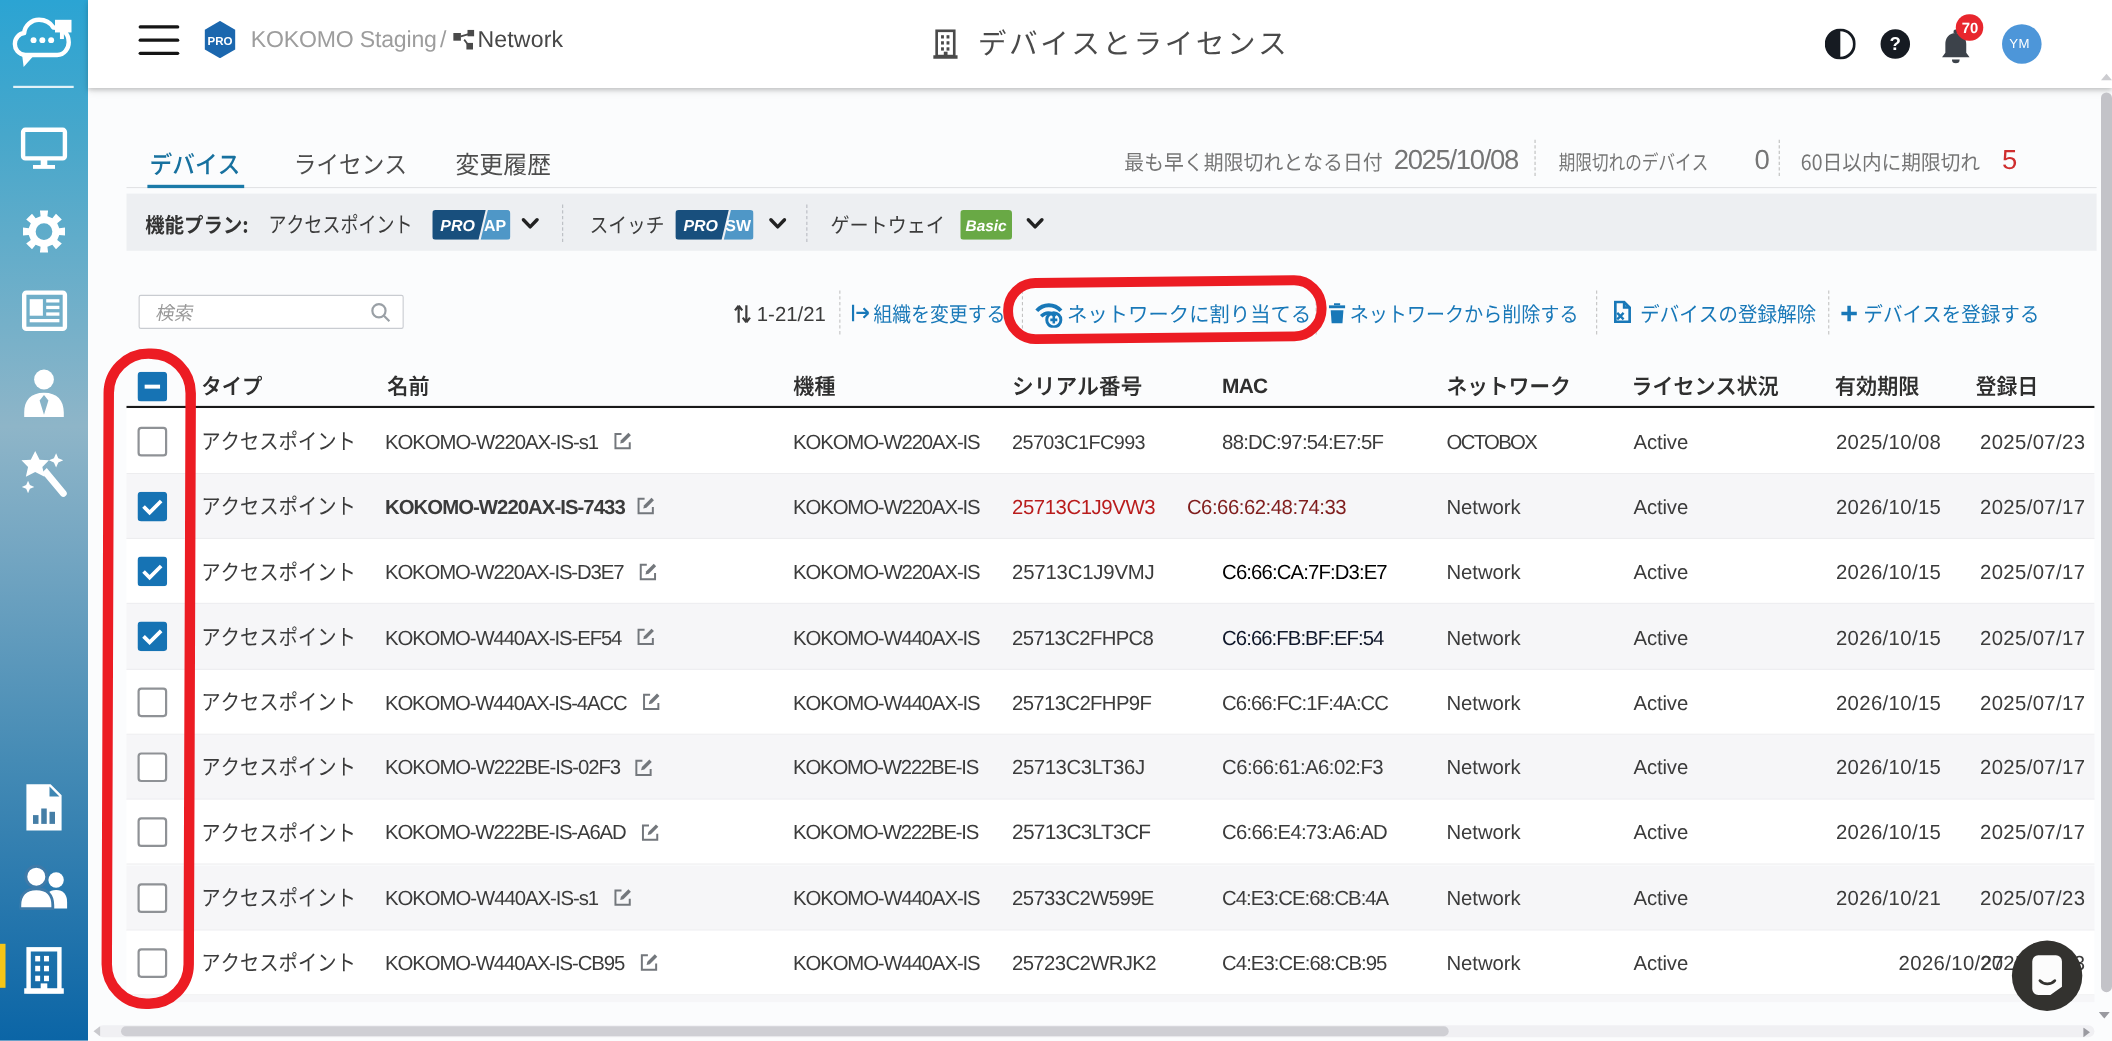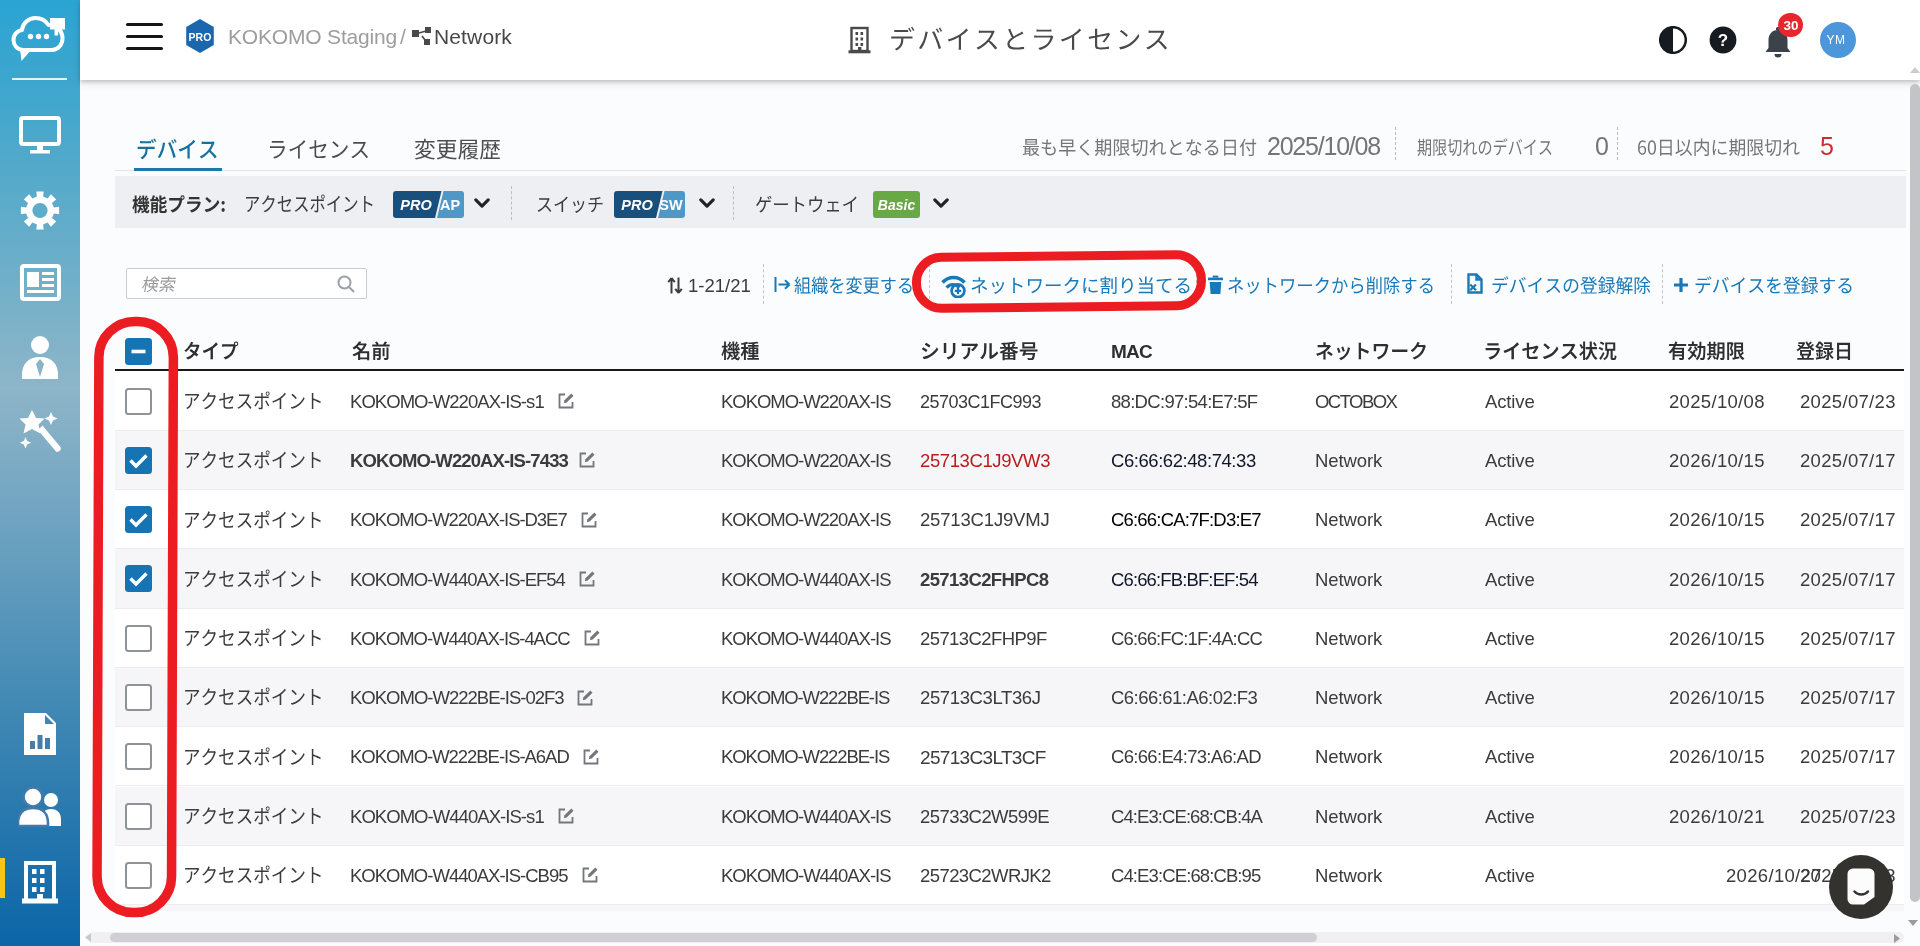--- a/index.html
+++ b/index.html
@@ -127,21 +127,21 @@
 <text x="14" y="19.5" font-size="17" font-weight="bold" fill="#fff" text-anchor="middle" font-family="Liberation Sans,sans-serif">?</text>
   </svg>
 <svg class="a" style="left:1761px;top:26px" width="32" height="32" viewBox="0 0 32 32">
 <g fill="#3c424a">
       <path d="M15 2 a2.4 2.4 0 0 1 4 0 l0 2 -4 0 Z"></path>
 <path d="M17 4 C10.5 4 7.5 9 7.5 14 L7.5 22 L4.5 26 L29.5 26 L26.5 22 L26.5 14 C26.5 9 23.5 4 17 4 Z"></path>
 <path d="M13.5 28 a3.5 3.5 0 0 0 7 0 Z"></path>
     </g>
   </svg>
 <div class="a" style="left:1778px;top:13px;width:25px;height:24px;border-radius:12px;background:#e8262d"></div>
-<div class="a" style="left:1783.5px;top:18.5px;font-size:13.5px;font-weight:bold;color:#fff">30</div>
+<div class="a" style="left:1783.5px;top:18.5px;font-size:13.5px;font-weight:bold;color:#fff">70</div>
 <div class="a" style="left:1820px;top:22px;width:36px;height:36px;border-radius:18px;background:#4d96d9"></div>
 <div class="a" style="left:1826.5px;top:34px;font-size:12px;font-weight:normal;color:#fff;letter-spacing:.5px">YM</div>
 <svg class="a" style="left:136px;top:137.3px" width="85" height="29">
     <path transform="translate(0 20.7) scale(0.9167 1)" fill="#17719f" d="M4.4 -16.7Q4.9 -16.6 5.5 -16.6Q6.1 -16.5 6.6 -16.5Q7.0 -16.5 7.8 -16.5Q8.6 -16.5 9.5 -16.5Q10.5 -16.5 11.4 -16.5Q12.3 -16.5 13.1 -16.5Q13.8 -16.5 14.2 -16.5Q14.7 -16.5 15.3 -16.6Q15.9 -16.6 16.5 -16.7V-14.4Q15.9 -14.4 15.3 -14.4Q14.8 -14.4 14.2 -14.4Q13.8 -14.4 13.1 -14.4Q12.3 -14.4 11.4 -14.4Q10.5 -14.4 9.5 -14.4Q8.6 -14.4 7.8 -14.4Q7.0 -14.4 6.6 -14.4Q6.1 -14.4 5.5 -14.4Q4.9 -14.4 4.4 -14.4ZM1.8 -11.0Q2.3 -10.9 2.8 -10.9Q3.3 -10.9 3.8 -10.9Q4.1 -10.9 5.0 -10.9Q5.9 -10.9 7.1 -10.9Q8.3 -10.9 9.8 -10.9Q11.2 -10.9 12.6 -10.9Q14.1 -10.9 15.3 -10.9Q16.6 -10.9 17.4 -10.9Q18.3 -10.9 18.6 -10.9Q18.9 -10.9 19.5 -10.9Q20.0 -10.9 20.4 -11.0V-8.7Q20.1 -8.7 19.5 -8.7Q19.0 -8.7 18.6 -8.7Q18.3 -8.7 17.4 -8.7Q16.6 -8.7 15.3 -8.7Q14.1 -8.7 12.6 -8.7Q11.2 -8.7 9.8 -8.7Q8.3 -8.7 7.1 -8.7Q5.9 -8.7 5.0 -8.7Q4.1 -8.7 3.8 -8.7Q3.3 -8.7 2.8 -8.7Q2.2 -8.7 1.8 -8.6ZM12.8 -9.8Q12.8 -7.6 12.4 -5.9Q12.1 -4.1 11.4 -2.7Q11.0 -2.0 10.3 -1.2Q9.6 -0.4 8.7 0.3Q7.9 1.0 6.9 1.5L4.8 -0.0Q6.1 -0.6 7.2 -1.5Q8.3 -2.4 9.0 -3.4Q9.8 -4.7 10.1 -6.3Q10.3 -7.9 10.3 -9.8ZM17.7 -18.4Q18.0 -18.0 18.3 -17.4Q18.7 -16.9 19.0 -16.3Q19.3 -15.7 19.5 -15.3L18.1 -14.7Q17.7 -15.4 17.2 -16.2Q16.7 -17.1 16.3 -17.8ZM20.3 -19.3Q20.6 -18.9 20.9 -18.4Q21.3 -17.8 21.6 -17.2Q21.9 -16.7 22.1 -16.3L20.7 -15.6Q20.3 -16.4 19.8 -17.2Q19.3 -18.1 18.8 -18.7Z M39.9 -17.7Q40.2 -17.3 40.5 -16.8Q40.8 -16.2 41.1 -15.6Q41.5 -15.1 41.7 -14.6L40.2 -14.0Q39.9 -14.7 39.4 -15.6Q38.9 -16.5 38.4 -17.1ZM42.4 -18.7Q42.7 -18.2 43.1 -17.7Q43.4 -17.1 43.7 -16.6Q44.1 -16.0 44.3 -15.6L42.8 -15.0Q42.5 -15.7 41.9 -16.6Q41.4 -17.4 41.0 -18.1ZM27.1 -6.9Q27.5 -7.8 27.9 -8.8Q28.2 -9.9 28.5 -11.0Q28.8 -12.1 29.0 -13.2Q29.2 -14.3 29.3 -15.3L31.9 -14.8Q31.8 -14.5 31.7 -14.1Q31.6 -13.8 31.5 -13.5Q31.5 -13.1 31.4 -12.9Q31.3 -12.3 31.1 -11.5Q30.9 -10.6 30.6 -9.7Q30.4 -8.7 30.1 -7.8Q29.8 -6.8 29.4 -5.9Q29.0 -4.9 28.5 -3.8Q27.9 -2.7 27.3 -1.6Q26.7 -0.5 26.1 0.3L23.7 -0.7Q24.7 -2.1 25.7 -3.8Q26.6 -5.4 27.1 -6.9ZM38.2 -7.6Q37.9 -8.4 37.5 -9.4Q37.1 -10.4 36.6 -11.4Q36.2 -12.4 35.8 -13.3Q35.4 -14.2 35.0 -14.8L37.3 -15.6Q37.6 -14.9 38.1 -14.1Q38.5 -13.2 39.0 -12.2Q39.4 -11.2 39.8 -10.2Q40.3 -9.2 40.6 -8.3Q40.9 -7.5 41.3 -6.5Q41.7 -5.5 42.0 -4.4Q42.4 -3.4 42.7 -2.4Q43.1 -1.4 43.3 -0.6L40.7 0.3Q40.4 -1.0 40.0 -2.3Q39.6 -3.7 39.2 -5.0Q38.7 -6.4 38.2 -7.6Z M46.7 -8.4Q49.7 -9.2 52.2 -10.3Q54.7 -11.4 56.5 -12.5Q57.7 -13.3 58.8 -14.2Q60.0 -15.0 61.0 -16.0Q62.0 -17.0 62.8 -17.9L64.7 -16.1Q63.7 -15.1 62.5 -14.1Q61.4 -13.1 60.1 -12.2Q58.8 -11.3 57.5 -10.5Q56.3 -9.7 54.7 -8.9Q53.1 -8.1 51.4 -7.4Q49.6 -6.7 47.8 -6.2ZM56.1 -11.4 58.6 -12.0V-1.8Q58.6 -1.4 58.6 -0.8Q58.6 -0.3 58.7 0.1Q58.7 0.6 58.8 0.8H56.0Q56.0 0.6 56.0 0.1Q56.1 -0.3 56.1 -0.8Q56.1 -1.4 56.1 -1.8Z M85.8 -15.1Q85.7 -15.0 85.5 -14.6Q85.3 -14.3 85.2 -14.0Q84.7 -12.9 84.0 -11.6Q83.3 -10.2 82.5 -8.9Q81.6 -7.6 80.7 -6.5Q79.4 -5.1 77.9 -3.8Q76.4 -2.4 74.8 -1.3Q73.1 -0.1 71.3 0.7L69.5 -1.2Q71.3 -1.9 73.0 -3.0Q74.7 -4.0 76.2 -5.3Q77.7 -6.6 78.8 -7.8Q79.5 -8.7 80.2 -9.7Q80.9 -10.7 81.5 -11.8Q82.1 -12.9 82.3 -13.7Q82.1 -13.7 81.5 -13.7Q80.9 -13.7 80.0 -13.7Q79.1 -13.7 78.2 -13.7Q77.3 -13.7 76.4 -13.7Q75.5 -13.7 74.9 -13.7Q74.3 -13.7 74.1 -13.7Q73.6 -13.7 73.1 -13.7Q72.6 -13.7 72.2 -13.6Q71.8 -13.6 71.6 -13.6V-16.1Q71.8 -16.1 72.3 -16.1Q72.7 -16.1 73.2 -16.0Q73.7 -16.0 74.1 -16.0Q74.3 -16.0 75.0 -16.0Q75.6 -16.0 76.5 -16.0Q77.3 -16.0 78.3 -16.0Q79.2 -16.0 80.1 -16.0Q80.9 -16.0 81.6 -16.0Q82.2 -16.0 82.4 -16.0Q83.1 -16.0 83.6 -16.1Q84.1 -16.1 84.4 -16.2ZM81.0 -8.0Q81.9 -7.3 82.8 -6.3Q83.8 -5.4 84.8 -4.4Q85.7 -3.5 86.6 -2.6Q87.4 -1.7 87.9 -1.0L85.9 0.8Q85.1 -0.3 84.0 -1.6Q83.0 -2.8 81.7 -4.1Q80.5 -5.3 79.3 -6.4Z"></path>
   </svg>
 <svg class="a" style="left:267px;top:137.3px" width="105" height="29">
     <path transform="translate(0 20.7) scale(0.9156 1)" fill="#4d4d4d" d="M5.2 -16.8Q5.6 -16.7 6.2 -16.7Q6.7 -16.6 7.2 -16.6Q7.6 -16.6 8.5 -16.6Q9.3 -16.6 10.5 -16.6Q11.6 -16.6 12.7 -16.6Q13.9 -16.6 14.8 -16.6Q15.7 -16.6 16.1 -16.6Q16.6 -16.6 17.1 -16.7Q17.7 -16.7 18.1 -16.8V-14.9Q17.7 -14.9 17.2 -14.9Q16.6 -15.0 16.0 -15.0Q15.7 -15.0 14.8 -15.0Q13.9 -15.0 12.8 -15.0Q11.6 -15.0 10.5 -15.0Q9.4 -15.0 8.5 -15.0Q7.6 -15.0 7.2 -15.0Q6.7 -15.0 6.2 -14.9Q5.7 -14.9 5.2 -14.9ZM19.8 -10.8Q19.7 -10.7 19.6 -10.5Q19.5 -10.3 19.5 -10.2Q19.0 -8.5 18.2 -6.8Q17.4 -5.2 16.2 -3.8Q14.4 -1.8 12.3 -0.8Q10.3 0.3 8.1 0.9L6.7 -0.7Q9.1 -1.2 11.2 -2.2Q13.2 -3.3 14.7 -4.8Q15.7 -5.9 16.3 -7.2Q17.0 -8.6 17.3 -9.8Q17.1 -9.8 16.4 -9.8Q15.7 -9.8 14.7 -9.8Q13.7 -9.8 12.6 -9.8Q11.5 -9.8 10.3 -9.8Q9.1 -9.8 8.1 -9.8Q7.1 -9.8 6.4 -9.8Q5.7 -9.8 5.4 -9.8Q5.0 -9.8 4.4 -9.8Q3.8 -9.7 3.2 -9.7V-11.6Q3.8 -11.5 4.4 -11.5Q4.9 -11.4 5.4 -11.4Q5.6 -11.4 6.3 -11.4Q7.0 -11.4 8.0 -11.4Q9.0 -11.4 10.1 -11.4Q11.3 -11.4 12.4 -11.4Q13.6 -11.4 14.6 -11.4Q15.6 -11.4 16.3 -11.4Q17.0 -11.4 17.2 -11.4Q17.6 -11.4 18.0 -11.5Q18.3 -11.5 18.5 -11.6Z M24.4 -8.1Q27.4 -8.9 29.9 -10.0Q32.4 -11.2 34.3 -12.3Q35.4 -13.1 36.6 -13.9Q37.7 -14.8 38.7 -15.7Q39.7 -16.7 40.4 -17.6L41.9 -16.2Q41.0 -15.2 39.9 -14.3Q38.8 -13.3 37.5 -12.4Q36.3 -11.5 35.0 -10.7Q33.8 -9.9 32.2 -9.1Q30.6 -8.4 28.9 -7.7Q27.1 -6.9 25.3 -6.4ZM33.9 -11.4 35.8 -12.0V-1.7Q35.8 -1.3 35.9 -0.8Q35.9 -0.3 35.9 0.1Q35.9 0.5 36.0 0.7H33.8Q33.8 0.5 33.8 0.1Q33.9 -0.3 33.9 -0.8Q33.9 -1.3 33.9 -1.7Z M51.9 -2.9Q51.9 -3.4 51.9 -4.4Q51.9 -5.3 51.9 -6.5Q51.9 -7.7 51.9 -9.0Q51.9 -10.3 51.9 -11.5Q51.9 -12.7 51.9 -13.7Q51.9 -14.7 51.9 -15.3Q51.9 -15.7 51.9 -16.0Q51.9 -16.4 51.8 -16.7Q51.8 -17.1 51.7 -17.4H53.9Q53.8 -16.9 53.7 -16.4Q53.7 -15.8 53.7 -15.3Q53.7 -14.7 53.7 -13.8Q53.7 -12.8 53.7 -11.7Q53.7 -10.5 53.7 -9.3Q53.7 -8.1 53.7 -6.9Q53.7 -5.8 53.7 -4.9Q53.7 -3.9 53.7 -3.4Q53.7 -2.6 54.0 -2.2Q54.2 -1.7 54.9 -1.5Q55.6 -1.3 57.0 -1.3Q58.3 -1.3 59.5 -1.4Q60.6 -1.5 61.7 -1.6Q62.9 -1.8 64.0 -2.0L63.9 -0.1Q62.9 0.1 61.8 0.2Q60.7 0.3 59.5 0.4Q58.2 0.4 56.8 0.4Q55.3 0.4 54.3 0.2Q53.3 0.0 52.8 -0.4Q52.3 -0.8 52.1 -1.4Q51.9 -2.1 51.9 -2.9ZM64.9 -12.9Q64.8 -12.8 64.7 -12.5Q64.5 -12.3 64.4 -12.0Q64.0 -11.3 63.5 -10.5Q63.0 -9.7 62.4 -8.8Q61.8 -7.9 61.1 -7.0Q60.4 -6.2 59.8 -5.5L58.2 -6.4Q59.1 -7.2 59.8 -8.2Q60.6 -9.2 61.3 -10.2Q61.9 -11.1 62.2 -11.8Q62.1 -11.8 61.3 -11.6Q60.5 -11.4 59.3 -11.2Q58.1 -11.0 56.7 -10.7Q55.2 -10.4 53.7 -10.1Q52.2 -9.8 50.8 -9.5Q49.4 -9.2 48.4 -9.0Q47.3 -8.8 46.7 -8.6L46.3 -10.5Q47.0 -10.6 48.0 -10.8Q49.1 -10.9 50.5 -11.2Q51.9 -11.4 53.3 -11.7Q54.8 -12.0 56.3 -12.3Q57.7 -12.6 59.0 -12.9Q60.3 -13.1 61.2 -13.3Q62.1 -13.5 62.4 -13.6Q62.8 -13.7 63.1 -13.8Q63.4 -13.9 63.6 -14.0Z M72.6 -16.5Q73.2 -16.1 74.0 -15.5Q74.8 -14.9 75.6 -14.2Q76.4 -13.6 77.2 -12.9Q77.9 -12.3 78.3 -11.8L76.9 -10.4Q76.5 -10.9 75.8 -11.5Q75.1 -12.1 74.3 -12.8Q73.5 -13.5 72.7 -14.1Q72.0 -14.7 71.3 -15.1ZM70.7 -1.4Q72.6 -1.7 74.3 -2.2Q75.9 -2.7 77.3 -3.4Q78.6 -4.0 79.7 -4.7Q81.4 -5.8 82.9 -7.2Q84.3 -8.6 85.4 -10.1Q86.5 -11.6 87.2 -13.0L88.3 -11.1Q87.5 -9.7 86.4 -8.2Q85.3 -6.8 83.8 -5.5Q82.4 -4.1 80.7 -3.1Q79.6 -2.4 78.2 -1.7Q76.9 -1.0 75.3 -0.5Q73.7 0.1 71.9 0.4Z M108.0 -15.1Q107.9 -14.9 107.7 -14.6Q107.5 -14.3 107.4 -14.1Q107.0 -13.0 106.3 -11.6Q105.6 -10.3 104.8 -9.0Q103.9 -7.7 103.0 -6.6Q101.7 -5.2 100.2 -3.9Q98.8 -2.6 97.1 -1.5Q95.5 -0.3 93.7 0.5L92.2 -1.0Q94.1 -1.7 95.7 -2.8Q97.4 -3.9 98.9 -5.1Q100.4 -6.4 101.5 -7.7Q102.3 -8.6 103.0 -9.7Q103.8 -10.8 104.4 -11.9Q105.0 -13.0 105.3 -14.0Q105.1 -14.0 104.4 -14.0Q103.7 -14.0 102.8 -14.0Q101.9 -14.0 100.9 -14.0Q99.8 -14.0 98.9 -14.0Q98.0 -14.0 97.3 -14.0Q96.7 -14.0 96.5 -14.0Q96.1 -14.0 95.6 -13.9Q95.1 -13.9 94.7 -13.9Q94.3 -13.9 94.2 -13.8V-15.9Q94.4 -15.9 94.8 -15.8Q95.2 -15.8 95.7 -15.8Q96.1 -15.7 96.5 -15.7Q96.7 -15.7 97.4 -15.7Q98.0 -15.7 98.9 -15.7Q99.9 -15.7 100.8 -15.7Q101.8 -15.7 102.7 -15.7Q103.7 -15.7 104.3 -15.7Q105.0 -15.7 105.2 -15.7Q105.7 -15.7 106.2 -15.8Q106.6 -15.8 106.9 -15.9ZM103.3 -7.8Q104.2 -7.0 105.2 -6.1Q106.1 -5.2 107.1 -4.2Q108.0 -3.3 108.8 -2.4Q109.6 -1.5 110.2 -0.8L108.7 0.6Q107.9 -0.5 106.8 -1.7Q105.7 -3.0 104.4 -4.2Q103.2 -5.5 102.0 -6.5Z"></path>
   </svg>
 <svg class="a" style="left:414px;top:137.3px" width="89" height="29">
     <path transform="translate(0 20.7) scale(0.9667 1)" fill="#4d4d4d" d="M1.4 -16.7H21.2V-15.1H1.4ZM10.4 -18.9H12.1V-16.0H10.4ZM13.4 -16.0H15.0V-10.1Q15.0 -9.5 14.9 -9.1Q14.7 -8.8 14.3 -8.6Q13.8 -8.4 13.0 -8.4Q12.2 -8.3 11.1 -8.3Q11.1 -8.7 10.9 -9.1Q10.8 -9.5 10.6 -9.8Q11.5 -9.8 12.1 -9.8Q12.8 -9.8 13.0 -9.8Q13.3 -9.8 13.3 -9.9Q13.4 -10.0 13.4 -10.1ZM8.7 -16.2H10.3V-14.9Q10.3 -14.1 10.2 -13.1Q10.0 -12.1 9.7 -11.2Q9.3 -10.2 8.5 -9.2Q7.7 -8.3 6.4 -7.5Q6.2 -7.7 6.0 -7.9Q5.8 -8.1 5.6 -8.3Q5.3 -8.5 5.1 -8.6Q6.4 -9.3 7.1 -10.2Q7.8 -11.0 8.1 -11.8Q8.5 -12.7 8.6 -13.5Q8.7 -14.3 8.7 -15.0ZM16.2 -13.3 17.5 -14.0Q18.3 -13.4 19.0 -12.6Q19.8 -11.8 20.5 -11.0Q21.1 -10.3 21.6 -9.6L20.1 -8.8Q19.8 -9.4 19.1 -10.2Q18.5 -11.0 17.7 -11.8Q16.9 -12.6 16.2 -13.3ZM4.8 -13.9 6.4 -13.5Q5.7 -12.2 4.6 -11.0Q3.4 -9.8 2.2 -8.9Q2.0 -9.2 1.6 -9.5Q1.3 -9.8 1.0 -9.9Q1.8 -10.4 2.5 -11.1Q3.3 -11.7 3.9 -12.5Q4.5 -13.2 4.8 -13.9ZM7.5 -5.9Q8.7 -4.1 10.7 -2.8Q12.8 -1.6 15.6 -0.8Q18.3 -0.0 21.6 0.3Q21.5 0.5 21.3 0.7Q21.1 1.0 20.9 1.3Q20.7 1.6 20.6 1.8Q17.3 1.5 14.5 0.6Q11.6 -0.3 9.5 -1.8Q7.4 -3.3 6.0 -5.4ZM8.8 -8.7 10.6 -8.4Q9.3 -6.7 7.4 -5.1Q5.4 -3.6 2.7 -2.4Q2.6 -2.6 2.4 -2.8Q2.2 -3.1 2.0 -3.3Q1.8 -3.5 1.6 -3.6Q4.2 -4.7 6.0 -6.0Q7.8 -7.4 8.8 -8.7ZM8.1 -7.0H16.5V-5.6H6.9ZM16.1 -7.0H16.5L16.8 -7.1L17.9 -6.3Q16.8 -4.5 15.1 -3.1Q13.5 -1.7 11.3 -0.7Q9.2 0.2 6.8 0.9Q4.4 1.5 1.9 1.9Q1.8 1.7 1.7 1.4Q1.5 1.1 1.4 0.8Q1.2 0.5 1.0 0.4Q3.5 0.1 5.8 -0.5Q8.1 -1.0 10.1 -1.9Q12.1 -2.7 13.7 -3.9Q15.2 -5.1 16.1 -6.7Z M24.0 -17.7H43.5V-16.2H24.0ZM33.0 -17.1H34.8V-8.3Q34.8 -7.0 34.6 -5.8Q34.4 -4.6 33.8 -3.4Q33.2 -2.3 32.1 -1.3Q30.9 -0.3 29.1 0.4Q27.3 1.2 24.6 1.8Q24.5 1.6 24.3 1.4Q24.1 1.1 23.9 0.8Q23.7 0.5 23.6 0.3Q26.2 -0.2 27.9 -0.8Q29.7 -1.5 30.7 -2.4Q31.7 -3.2 32.2 -4.1Q32.7 -5.1 32.9 -6.2Q33.0 -7.2 33.0 -8.3ZM27.6 -9.3V-7.0H40.5V-9.3ZM27.6 -12.9V-10.6H40.5V-12.9ZM26.0 -14.3H42.1V-5.5H26.0ZM28.2 -5.4Q29.3 -3.7 30.8 -2.7Q32.3 -1.6 34.3 -1.1Q36.2 -0.5 38.7 -0.3Q41.2 -0.0 44.3 0.1Q44.1 0.4 43.9 0.8Q43.7 1.3 43.6 1.7Q40.5 1.6 37.9 1.3Q35.3 1.0 33.2 0.3Q31.1 -0.4 29.5 -1.6Q27.9 -2.9 26.7 -4.8Z M47.9 -18.0H49.6V-11.4Q49.6 -9.9 49.5 -8.2Q49.4 -6.6 49.2 -4.8Q48.9 -3.0 48.4 -1.3Q48.0 0.3 47.2 1.7Q47.0 1.6 46.7 1.4Q46.5 1.3 46.2 1.1Q45.9 1.0 45.7 0.9Q46.4 -0.5 46.9 -2.0Q47.3 -3.6 47.6 -5.2Q47.8 -6.8 47.8 -8.4Q47.9 -10.0 47.9 -11.3ZM49.1 -18.0H65.1V-13.4H49.1V-14.7H63.4V-16.6H49.1ZM57.9 -3.9H64.2V-2.9H57.9ZM56.9 -11.9H65.7V-10.8H56.9ZM63.7 -3.9H64.0L64.3 -4.0L65.2 -3.6Q64.5 -2.4 63.5 -1.5Q62.5 -0.6 61.1 0.1Q59.8 0.7 58.3 1.1Q56.8 1.6 55.2 1.8Q55.1 1.6 54.9 1.2Q54.7 0.8 54.5 0.6Q56.0 0.4 57.4 0.1Q58.8 -0.3 60.0 -0.8Q61.2 -1.3 62.2 -2.1Q63.2 -2.8 63.7 -3.7ZM57.7 -3.1Q58.5 -2.1 59.9 -1.4Q61.2 -0.7 63.0 -0.2Q64.7 0.3 66.6 0.5Q66.4 0.7 66.1 1.0Q65.9 1.4 65.7 1.7Q63.8 1.4 62.0 0.8Q60.2 0.2 58.8 -0.6Q57.4 -1.5 56.5 -2.7ZM58.6 -5.3 59.9 -4.9Q59.0 -3.6 57.6 -2.5Q56.3 -1.4 54.9 -0.6Q54.8 -0.8 54.6 -0.9Q54.4 -1.1 54.2 -1.3Q54.0 -1.5 53.8 -1.6Q55.2 -2.2 56.5 -3.2Q57.8 -4.2 58.6 -5.3ZM57.5 -6.9V-5.8H63.4V-6.9ZM57.5 -8.9V-7.8H63.4V-8.9ZM56.1 -9.8H64.9V-4.9H56.1ZM57.3 -13.3 58.6 -12.9Q58.0 -11.5 57.1 -10.3Q56.2 -9.0 55.2 -8.1Q55.1 -8.3 55.0 -8.5Q54.8 -8.8 54.6 -9.0Q54.5 -9.3 54.3 -9.4Q55.2 -10.2 56.0 -11.2Q56.8 -12.2 57.3 -13.3ZM53.5 -9.9 54.9 -9.4Q54.3 -8.4 53.5 -7.5Q52.8 -6.6 51.9 -5.7Q51.0 -4.9 50.2 -4.3Q50.1 -4.5 50.0 -4.7Q49.8 -5.0 49.6 -5.3Q49.5 -5.5 49.3 -5.7Q50.5 -6.5 51.7 -7.6Q52.8 -8.6 53.5 -9.9ZM51.5 -6.5 52.6 -7.6 53.0 -7.5V1.8H51.5ZM53.1 -13.1 54.5 -12.6Q53.8 -11.7 52.8 -10.7Q51.9 -9.8 50.9 -9.1Q50.8 -9.2 50.6 -9.4Q50.4 -9.6 50.2 -9.8Q50.0 -10.0 49.9 -10.2Q50.8 -10.7 51.7 -11.5Q52.6 -12.2 53.1 -13.1Z M71.3 -17.8H88.7V-16.3H71.3ZM71.6 -0.3H88.8V1.3H71.6ZM80.4 -4.4H86.7V-2.9H80.4ZM72.6 -13.5H79.7V-12.2H72.6ZM70.2 -17.8H71.9V-11.2Q71.9 -9.8 71.8 -8.1Q71.7 -6.4 71.5 -4.7Q71.3 -3.0 70.8 -1.3Q70.4 0.4 69.7 1.7Q69.5 1.6 69.3 1.5Q69.0 1.3 68.7 1.2Q68.5 1.0 68.3 0.9Q68.9 -0.4 69.3 -1.9Q69.7 -3.5 69.9 -5.1Q70.1 -6.7 70.2 -8.3Q70.2 -9.8 70.2 -11.2ZM75.6 -15.7H77.0V-6.3H75.6ZM79.5 -6.7H81.2V0.7H79.5ZM74.5 -5.1H76.1V0.5H74.5ZM75.5 -12.9 76.5 -12.5Q76.1 -11.4 75.6 -10.4Q75.0 -9.3 74.3 -8.4Q73.6 -7.5 72.9 -6.9Q72.7 -7.1 72.4 -7.4Q72.1 -7.7 71.9 -7.9Q72.6 -8.4 73.3 -9.2Q74.0 -10.0 74.6 -11.0Q75.2 -11.9 75.5 -12.9ZM80.3 -13.5H88.4V-12.2H80.3ZM83.3 -15.7H84.8V-6.3H83.3ZM83.0 -12.8 84.0 -12.5Q83.6 -11.5 83.0 -10.4Q82.4 -9.4 81.6 -8.5Q80.9 -7.6 80.2 -7.1Q80.0 -7.3 79.7 -7.6Q79.4 -7.9 79.2 -8.1Q79.9 -8.6 80.7 -9.4Q81.4 -10.1 82.0 -11.0Q82.6 -11.9 83.0 -12.8ZM76.9 -11.7Q77.1 -11.6 77.5 -11.3Q77.9 -11.0 78.3 -10.7Q78.8 -10.4 79.1 -10.1Q79.5 -9.8 79.6 -9.7L78.7 -8.6Q78.5 -8.8 78.2 -9.1Q77.9 -9.5 77.5 -9.9Q77.1 -10.2 76.7 -10.5Q76.3 -10.9 76.1 -11.1ZM85.1 -12.8Q85.4 -11.9 86.1 -11.0Q86.7 -10.1 87.5 -9.3Q88.2 -8.6 89.1 -8.2Q88.8 -8.0 88.5 -7.7Q88.2 -7.3 88.0 -7.1Q87.2 -7.6 86.4 -8.4Q85.6 -9.3 85.0 -10.3Q84.4 -11.4 84.0 -12.5Z"></path>
@@ -328,21 +328,21 @@
 <svg class="a" style="left:183px;top:449.1px" width="143" height="25">
     <use href="#g_ap" transform="translate(0 18.4) scale(0.8781 1)" fill="#3b3b3b"></use>
   </svg>
 <div class="a" style="left:350px;top:451.9px;font-size:18.5px;color:#3b3b3b;font-weight:700;letter-spacing:-0.88px">KOKOMO-W220AX-IS-7433</div>
 <svg class="a" style="left:577.796875px;top:451.34999999999997px" width="18" height="18" viewBox="0 0 18 18">
     <path d="M8 2.5 L2.5 2.5 L2.5 15.5 L15.5 15.5 L15.5 10" fill="none" stroke="#73777c" stroke-width="1.8"></path>
     <path d="M6.8 11.2 L7.5 8.3 L14.3 1.5 L16.5 3.7 L9.7 10.5 Z" fill="#73777c"></path>
   </svg>
 <div class="a" style="left:721px;top:451.9px;font-size:18.5px;color:#3b3b3b;font-weight:400;letter-spacing:-1.04px">KOKOMO-W220AX-IS</div>
 <div class="a" style="left:920px;top:451.9px;font-size:18.5px;color:#b91c1c;font-weight:400;letter-spacing:-0.39px">25713C1J9VW3</div>
-<div class="a" style="left:1111px;top:451.9px;font-size:18.5px;color:#0f172a;font-weight:400;letter-spacing:-0.44px">C6:66:62:48:74:33</div>
+<div class="a" style="left:1079px;top:451.9px;font-size:18.5px;color:#7f1d1d;font-weight:400;letter-spacing:-0.44px">C6:66:62:48:74:33</div>
 <div class="a" style="left:1315px;top:451.9px;font-size:18.5px;color:#3b3b3b;font-weight:400;letter-spacing:-0.08px">Network</div>
 <div class="a" style="left:1485px;top:451.9px;font-size:18.5px;color:#3b3b3b;font-weight:400;letter-spacing:-0.13px">Active</div>
 <div class="a" style="left:1669px;top:451.9px;font-size:18.5px;color:#3b3b3b;font-weight:400;letter-spacing:0.32px">2026/10/15</div>
 <div class="a" style="left:1800px;top:451.9px;font-size:18.5px;color:#3b3b3b;font-weight:400;letter-spacing:0.32px">2025/07/17</div>
 <svg class="a" style="left:125.0px;top:506.15px" width="27" height="27" viewBox="0 0 27 27">
     <rect width="27" height="27" rx="3.5" fill="#1673b4"></rect>
     <path d="M5.5 13.5 L11 19 L21.5 8.5" fill="none" stroke="#fff" stroke-width="3.4"></path>
   </svg>
 <svg class="a" style="left:183px;top:508.5px" width="143" height="25">
     <use href="#g_ap" transform="translate(0 18.4) scale(0.8781 1)" fill="#3b3b3b"></use>
@@ -365,21 +365,21 @@
   </svg>
 <svg class="a" style="left:183px;top:567.8px" width="143" height="25">
     <use href="#g_ap" transform="translate(0 18.4) scale(0.8781 1)" fill="#3b3b3b"></use>
   </svg>
 <div class="a" style="left:350px;top:570.5px;font-size:18.5px;color:#3b3b3b;font-weight:400;letter-spacing:-1.03px">KOKOMO-W440AX-IS-EF54</div>
 <svg class="a" style="left:577.765625px;top:569.9499999999999px" width="18" height="18" viewBox="0 0 18 18">
     <path d="M8 2.5 L2.5 2.5 L2.5 15.5 L15.5 15.5 L15.5 10" fill="none" stroke="#73777c" stroke-width="1.8"></path>
     <path d="M6.8 11.2 L7.5 8.3 L14.3 1.5 L16.5 3.7 L9.7 10.5 Z" fill="#73777c"></path>
   </svg>
 <div class="a" style="left:721px;top:570.5px;font-size:18.5px;color:#3b3b3b;font-weight:400;letter-spacing:-1.04px">KOKOMO-W440AX-IS</div>
-<div class="a" style="left:920px;top:570.5px;font-size:18.5px;color:#3b3b3b;font-weight:700;letter-spacing:-0.61px">25713C2FHPC8</div>
+<div class="a" style="left:920px;top:570.5px;font-size:18.5px;color:#3b3b3b;font-weight:400;letter-spacing:-0.61px">25713C2FHPC8</div>
 <div class="a" style="left:1111px;top:570.5px;font-size:18.5px;color:#0f172a;font-weight:400;letter-spacing:-0.87px">C6:66:FB:BF:EF:54</div>
 <div class="a" style="left:1315px;top:570.5px;font-size:18.5px;color:#3b3b3b;font-weight:400;letter-spacing:-0.08px">Network</div>
 <div class="a" style="left:1485px;top:570.5px;font-size:18.5px;color:#3b3b3b;font-weight:400;letter-spacing:-0.13px">Active</div>
 <div class="a" style="left:1669px;top:570.5px;font-size:18.5px;color:#3b3b3b;font-weight:400;letter-spacing:0.32px">2026/10/15</div>
 <div class="a" style="left:1800px;top:570.5px;font-size:18.5px;color:#3b3b3b;font-weight:400;letter-spacing:0.32px">2025/07/17</div>
 <div class="a" style="left:125.0px;top:624.7499999999999px;width:27px;height:27px;background:#fff;border:2px solid #8f9296;border-radius:3.5px"></div>
 <svg class="a" style="left:183px;top:627.0px" width="143" height="25">
     <use href="#g_ap" transform="translate(0 18.4) scale(0.8781 1)" fill="#3b3b3b"></use>
   </svg>
 <div class="a" style="left:350px;top:629.8px;font-size:18.5px;color:#3b3b3b;font-weight:400;letter-spacing:-1.05px">KOKOMO-W440AX-IS-4ACC</div>

